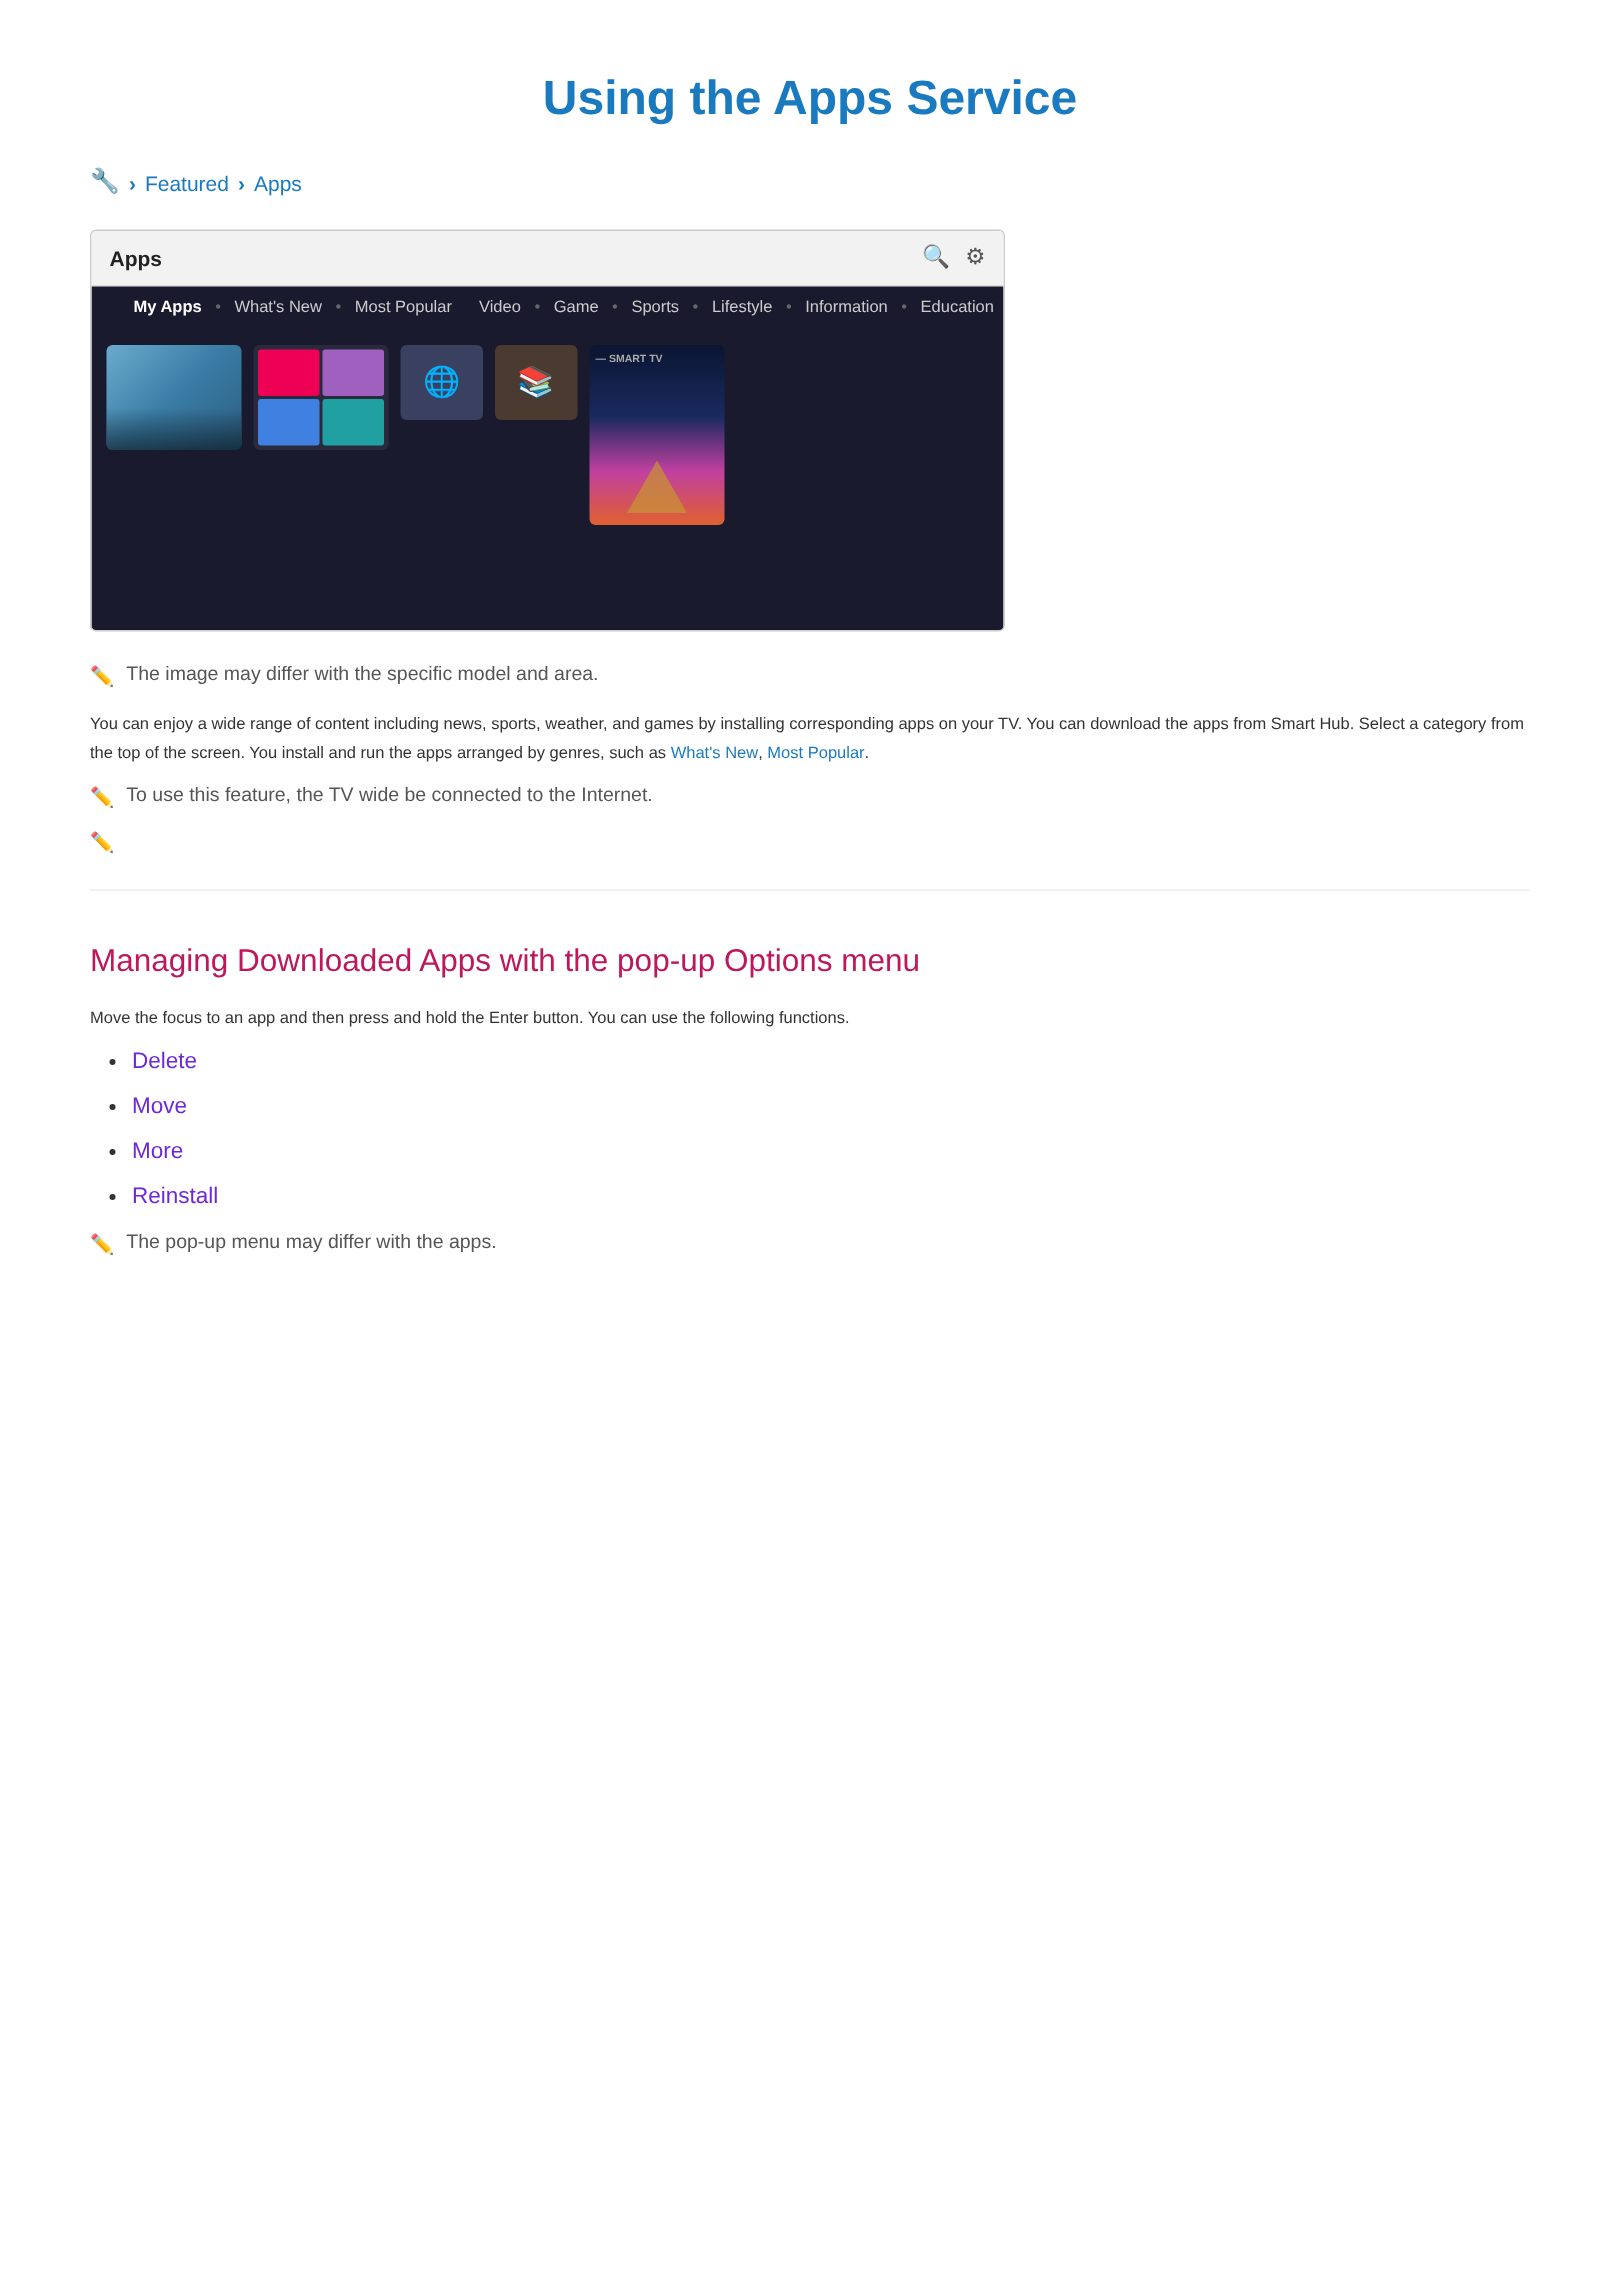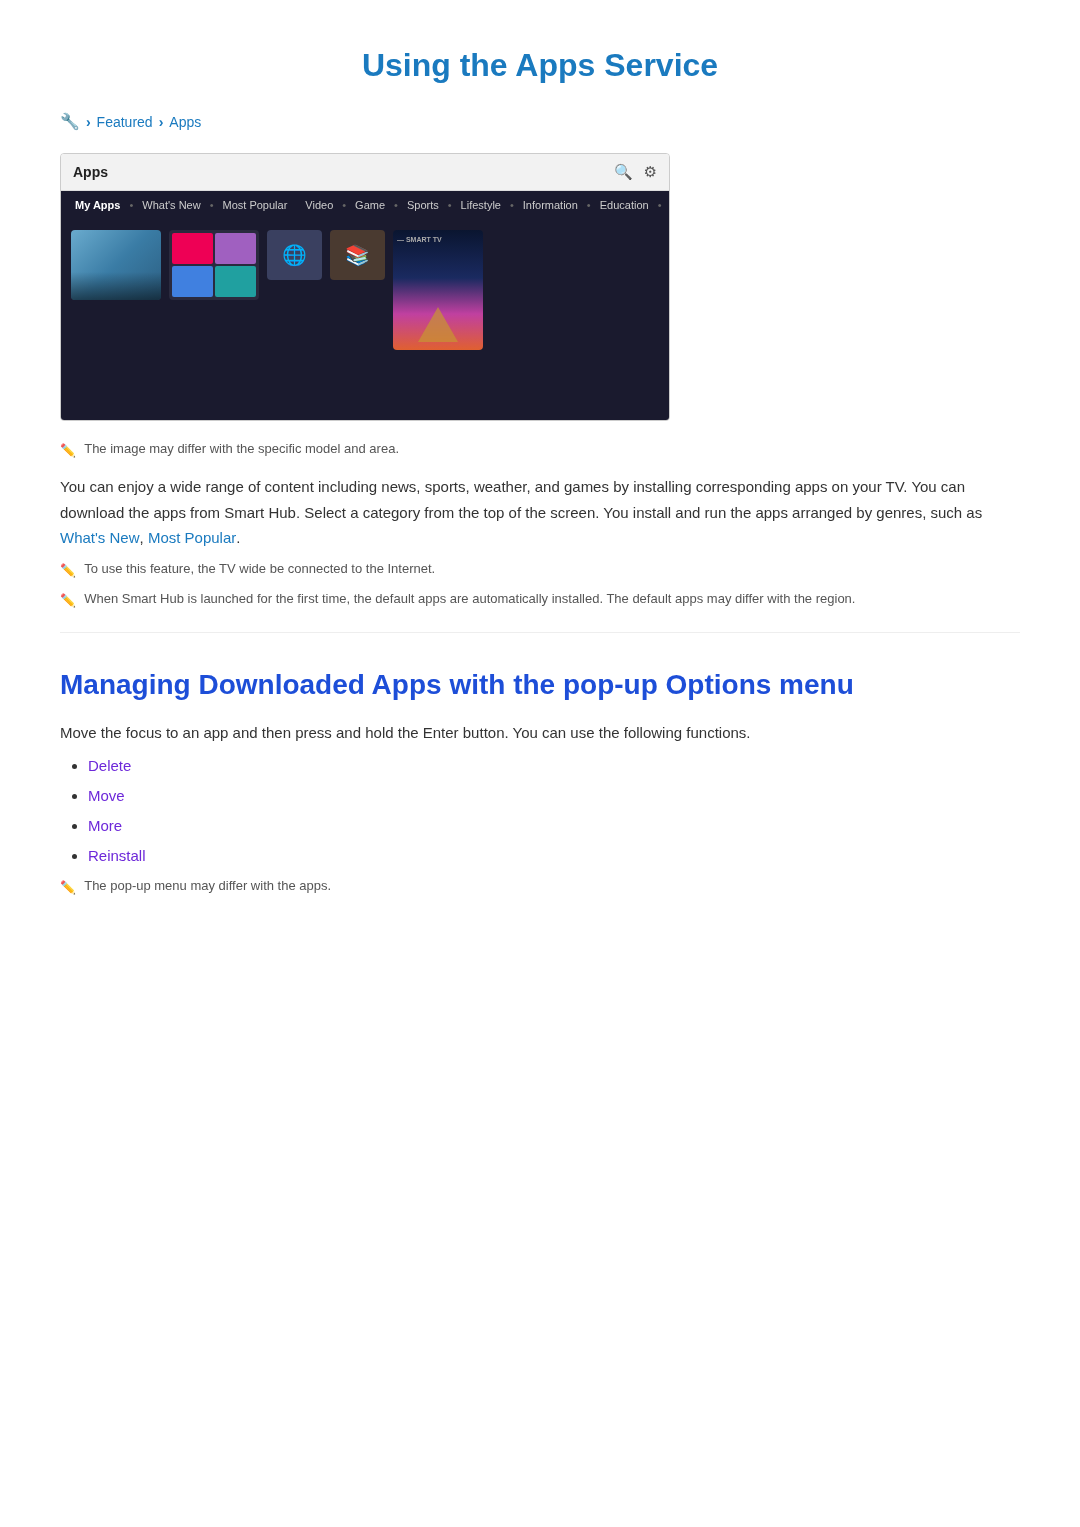--- a/index.html
+++ b/index.html
@@ -65,21 +65,21 @@
       gap: 10px;
       align-items: center;
     }
     .tv-top-bar .icons span {
       color: #555;
       font-size: 15px;
       cursor: pointer;
     }
     .tv-nav {
       background: #1a1a2e;
-      padding: 4px 10px;
+      padding: 4px 24px;
       display: flex;
       align-items: flex-start;
       gap: 0;
       font-size: 11px;
       color: #ccc;
       flex-wrap: nowrap;
       overflow: hidden;
     }
     .tv-nav span {
       white-space: nowrap;
@@ -205,34 +205,34 @@
     }
     .note-icon {
       color: #888;
       font-size: 13px;
       flex-shrink: 0;
       margin-top: 2px;
     }
 
     
     .main-text {
-      font-size: 15px;
+      font-size: 11px;
       color: #333;
       margin: 12px 0 8px 0;
       line-height: 1.7;
     }
     .link-blue {
       color: #1a7abf;
       font-weight: 500;
     }
 
     .section-title {
-      font-size: 28px;
-      font-weight: 700;
-      color: #1d4ed8;
+      font-size: 21px;
+      font-weight: 400;
+      color: #be185d;
       margin: 30px 0 12px 0;
     }
 
     .bullet-list {
       list-style: disc;
       padding-left: 28px;
       margin: 8px 0;
     }
     .bullet-list li {
       margin: 6px 0;
@@ -330,21 +330,20 @@
 <p class="main-text">
   <span>You can enjoy a wide range of content including news, sports, weather, and games by installing corresponding apps on your TV. You can download the apps from Smart Hub. Select a category from the top of the screen. You install and run the apps arranged by genres, such as </span><span class="link-blue">What's New</span>, <span class="link-blue">Most Popular</span><span>.</span>
 </p>
 
 <div class="note">
   <span class="note-icon">✏️</span>
   <span>To use this feature, the TV wide be connected to the Internet.</span>
 </div>
 <div class="note">
   <span class="note-icon">✏️</span>
-  <span>When Smart Hub is launched for the first time, the default apps are automatically installed. The default apps may differ with the region.</span>
 </div>
 
 <hr class="section-divider">
 
 <h2 class="section-title">Managing Downloaded Apps with the pop-up Options menu</h2>
 
 <p class="main-text">Move the focus to an app and then press and hold the Enter button. You can use the following functions.</p>
 
 <ul class="bullet-list">
   <li>

